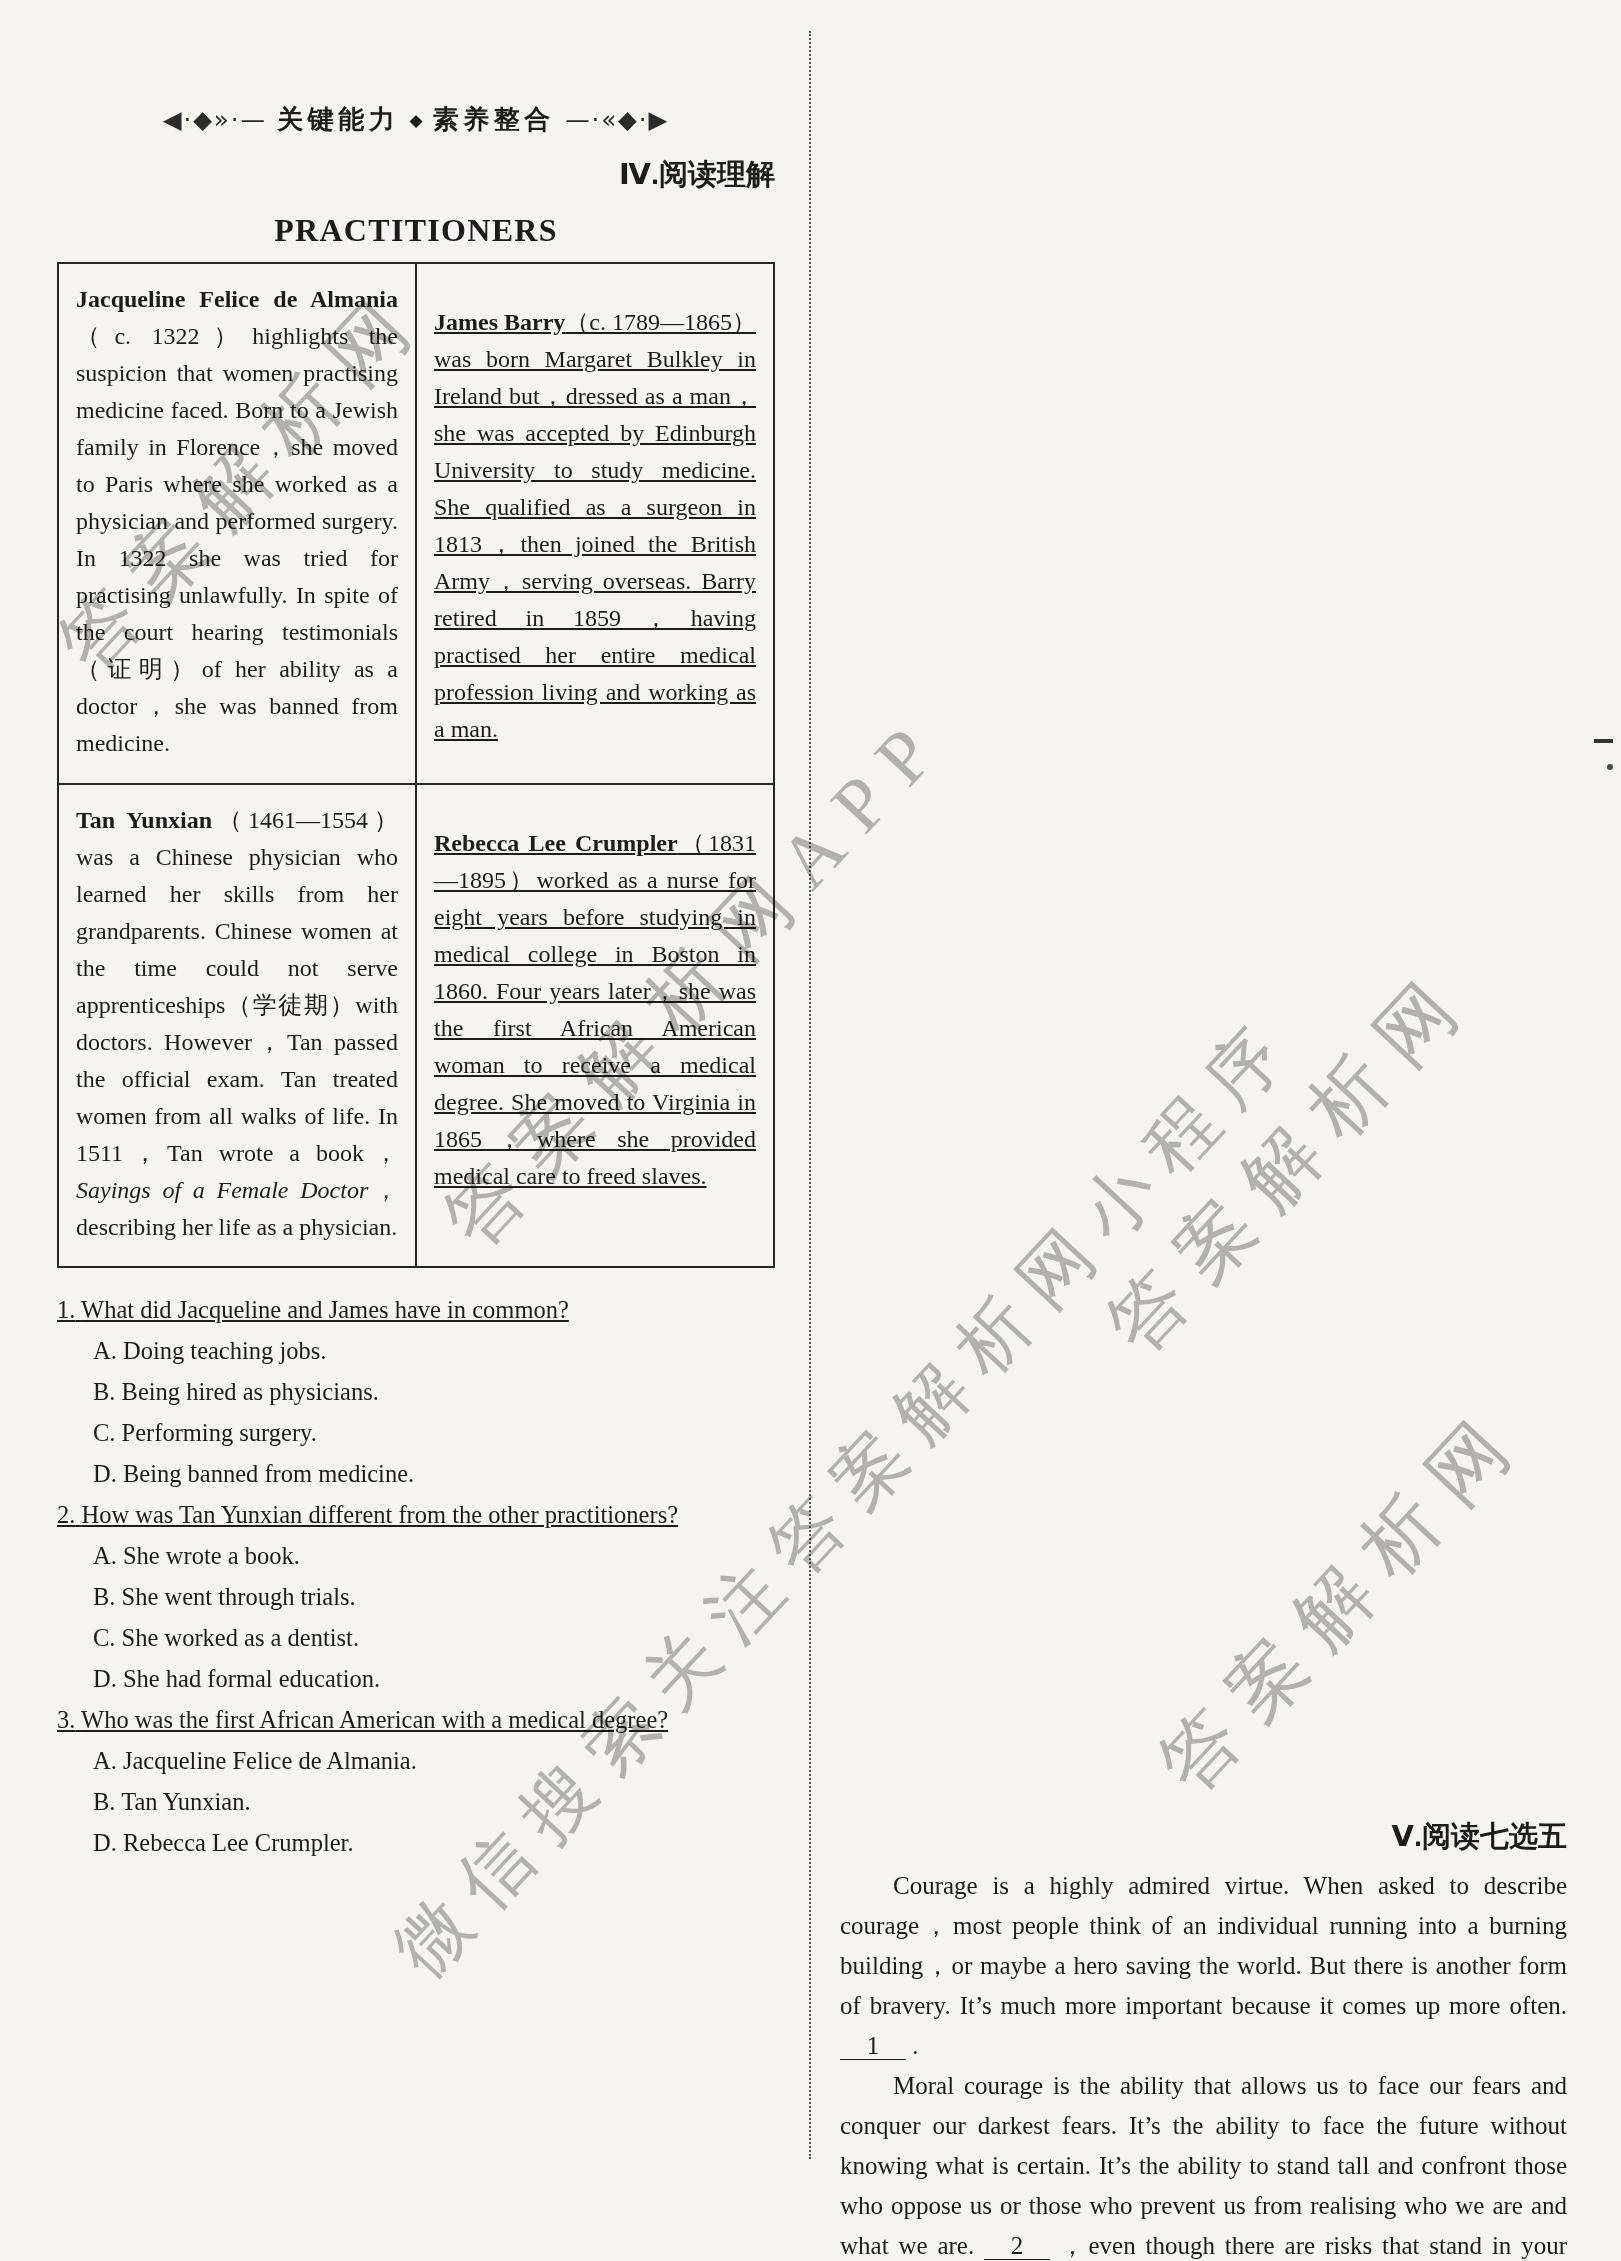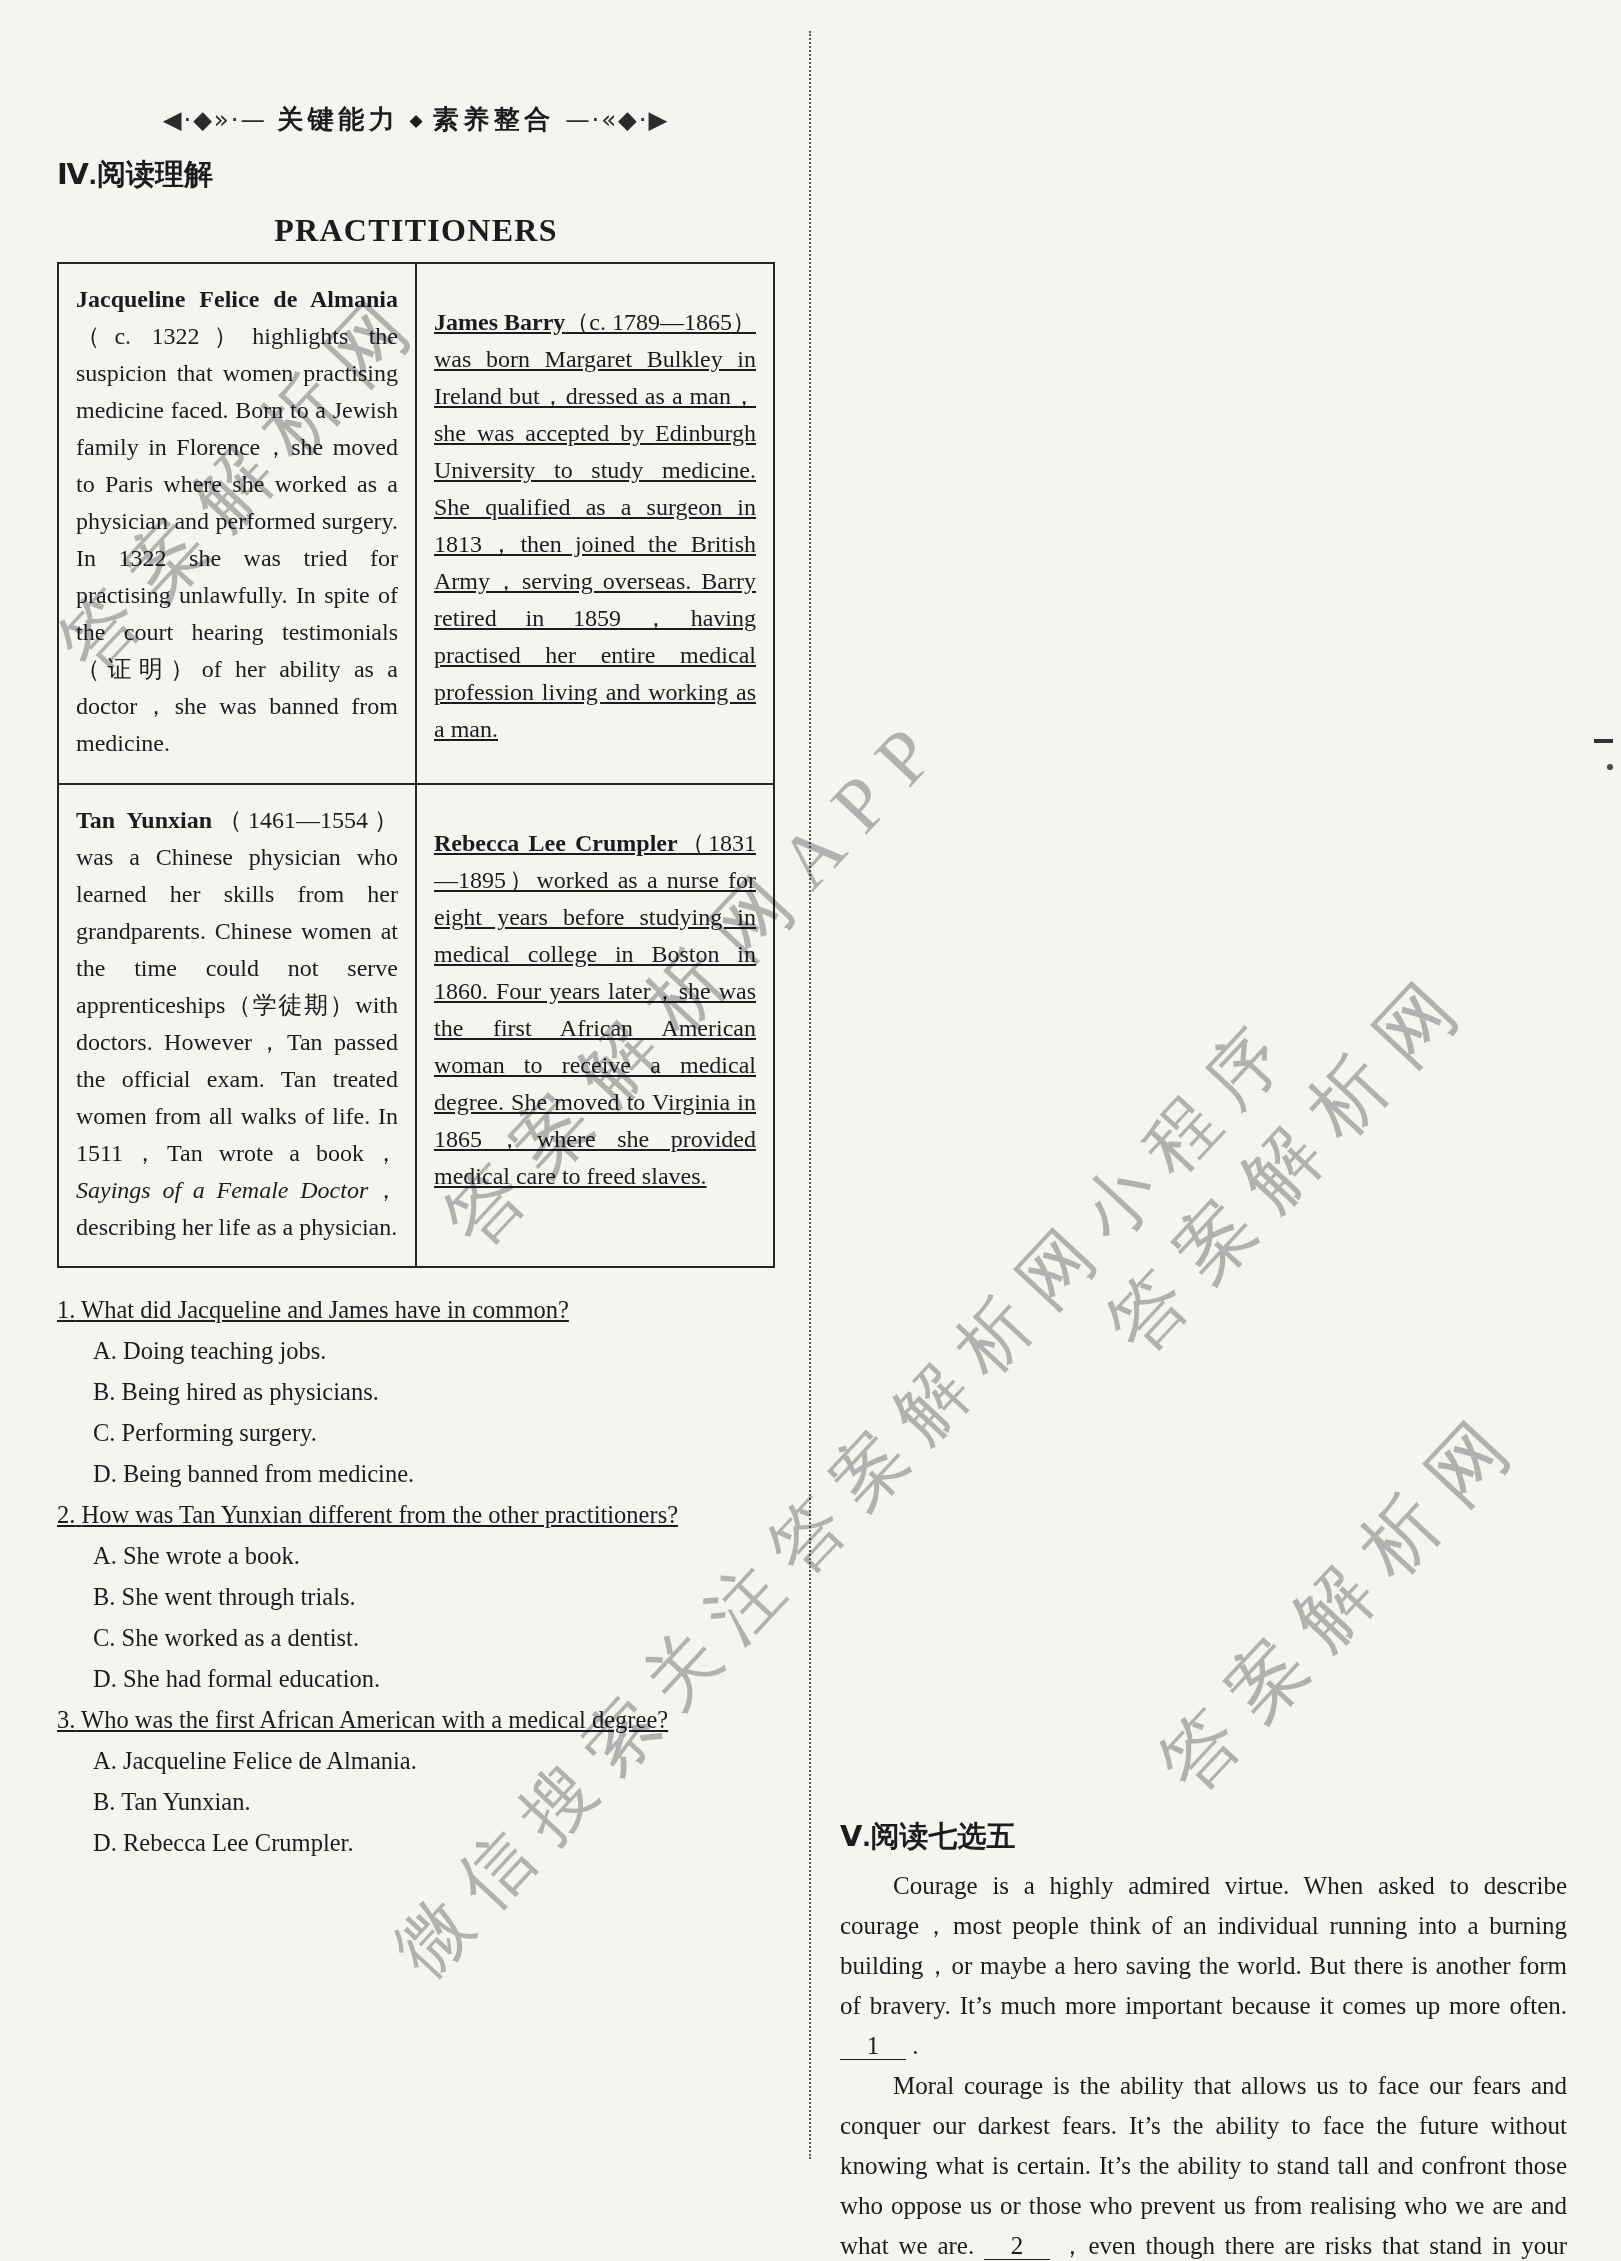--- a/index.html
+++ b/index.html
@@ -8,21 +8,21 @@
 
   .divider{position:absolute;left:809px;top:31px;height:2128px;border-left:2.6px dotted #565656;}
 
   
   .left-col{position:absolute;left:57px;top:102px;width:718px;}
   .ornament-row{display:flex;align-items:center;justify-content:center;gap:10.3px;}
   .orn{font-size:24.5px;color:#2b2b2b;letter-spacing:1.9px;font-family:"DejaVu Sans",sans-serif;}
   .htitle{font-size:26px;font-weight:bold;font-family:Liberation Sans, sans-serif;letter-spacing:4.5px;}
   .hsep{font-size:17px;font-family:"DejaVu Sans",sans-serif;}
 
-  .sec-head{font-size:29px;font-weight:bold;font-family:"Liberation Sans","DejaVu Sans",sans-serif;margin-top:18px;}
+  .sec-head{font-size:29px;font-weight:bold;font-family:"Liberation Sans","DejaVu Sans",sans-serif;margin-top:18px;text-align:right;}
   .passage-title{text-align:center;font-size:32px;font-weight:bold;margin-top:17px;letter-spacing:1.3px;}
 
   table.ptable{border-collapse:collapse;width:100%;table-layout:fixed;margin-top:13px;border-radius:27px;}
   .ptable td{border:2.6px solid #262626;vertical-align:top;padding:17px 17px 20.6px;font-size:24px;line-height:37px;text-align:justify;}
   .ptable td.padtop{padding-top:40px;text-decoration:underline;}
   .b{font-weight:bold;}
   .i{font-style:italic;}
 
   .questions{margin-top:20.6px;font-size:24.5px;line-height:41px;}
   .qline{padding-left:36px;text-indent:-36px;text-decoration:underline;}

